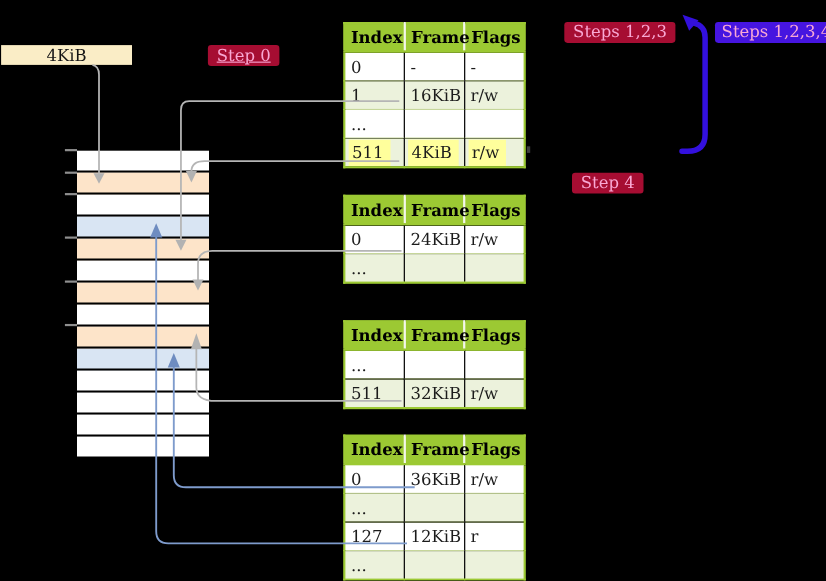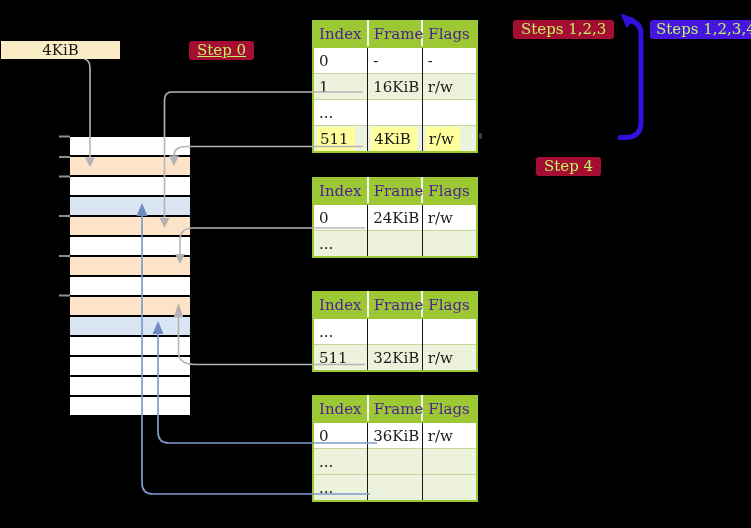--- a/index.html
+++ b/index.html
@@ -3,46 +3,46 @@
 <meta charset="utf-8">
 <style>
   html,body{margin:0;padding:0;background:#000;}
   .stage{position:relative;width:751px;height:528px;background:#000;overflow:hidden;
          font-family:"DejaVu Serif",serif;}
 
   
   .lbl{position:absolute;font-size:15px;white-space:nowrap;z-index:3;}
   .addr{left:1px;top:41px;width:119px;height:18px;background:var(--cream);
         color:#151515;text-align:center;line-height:19px;}
-  .badge{color:#bef264;border-radius:3px;padding:0 8px;height:19px;line-height:19px;}
+  .badge{color:#f9a8d4;border-radius:3px;padding:0 8px;height:19px;line-height:19px;}
   .b-crimson{background:var(--crimson);}
   .b-violet{background:var(--violet);}
   .p-step0{left:189px;top:41px;text-decoration:underline;}
   .p-steps123{left:513px;top:20px;}
   .p-steps1234{left:650px;top:20px;padding:0 6px;}
-  .p-step4{left:536px;top:157px;}
+  .p-step4{left:520px;top:157px;}
 
   
   .strip{position:absolute;left:70px;top:137px;width:120px;height:278px;
          display:flex;flex-direction:column;background:#000;z-index:1;}
   .mrow{flex:1;border-bottom:2px solid #000;}
   .mrow:last-child{border-bottom:none;}
   .c-white{background:#ffffff;}
   .c-peach{background:var(--peach);}
   .c-blue{background:var(--lblue);}
 
   
   .ptable{position:absolute;z-index:2;}
   .t1{left:312px;top:20px;}
   .t2{left:312px;top:177px;}
   .t3{left:312px;top:291px;}
   .t4{left:312px;top:395px;}
   .ptable table{border-collapse:collapse;table-layout:fixed;width:166px;
                 border:2px solid var(--green);font-size:15px;color:#1b1b1b;}
-  .ptable th{background:var(--green);color:#4c1d95;font-weight:normal;text-align:left;
+  .ptable th{background:var(--green);color:#000000;font-weight:bold;text-align:left;
              height:24px;padding:0 0 0 5px;border-left:2px solid #f4f7ea;
              border-bottom:2px solid var(--green);font-size:15px;}
   .ptable th:first-child{border-left:none;}
   .ptable td{height:25px;padding:0 0 0 5px;border-left:1px solid #161616;
              border-top:1px solid #c6d69a;background:#fff;overflow:hidden;}
   .ptable td:first-child{border-left:none;}
   .ptable tr.shade td{background:var(--rowgreen);}
   .hl{background:var(--hl);padding:3px 6px 3px 3px;margin-left:-2px;}
 
   
@@ -168,20 +168,25 @@
           <tr>
             <td>0</td>
             <td>36KiB</td>
             <td>r/w</td>
           </tr>
           <tr class="shade">
             <td>...</td>
             <td></td>
             <td></td>
           </tr>
+          <tr>
+            <td>127</td>
+            <td>12KiB</td>
+            <td>r</td>
+          </tr>
           <tr class="shade">
             <td>...</td>
             <td></td>
             <td></td>
           </tr>
         </tbody>
       </table>
     </div>
 
   <svg class="overlay" width="751" height="528" viewBox="0 0 751 528">

